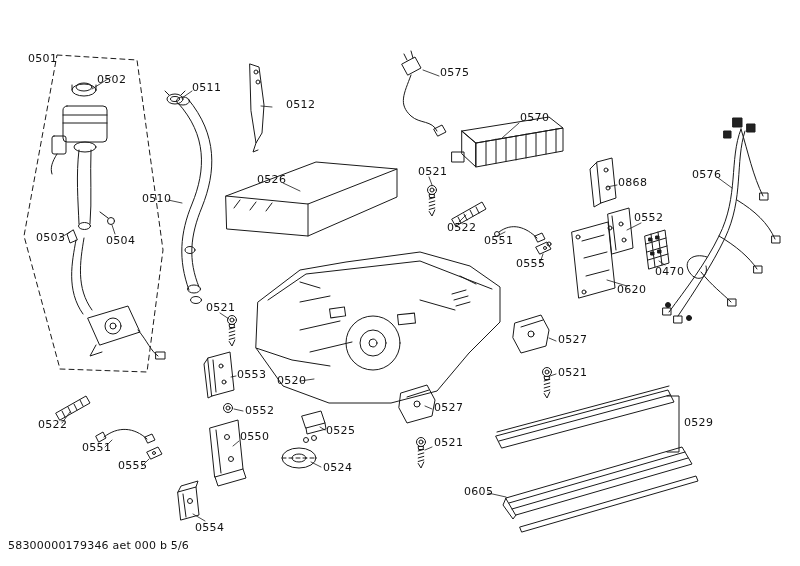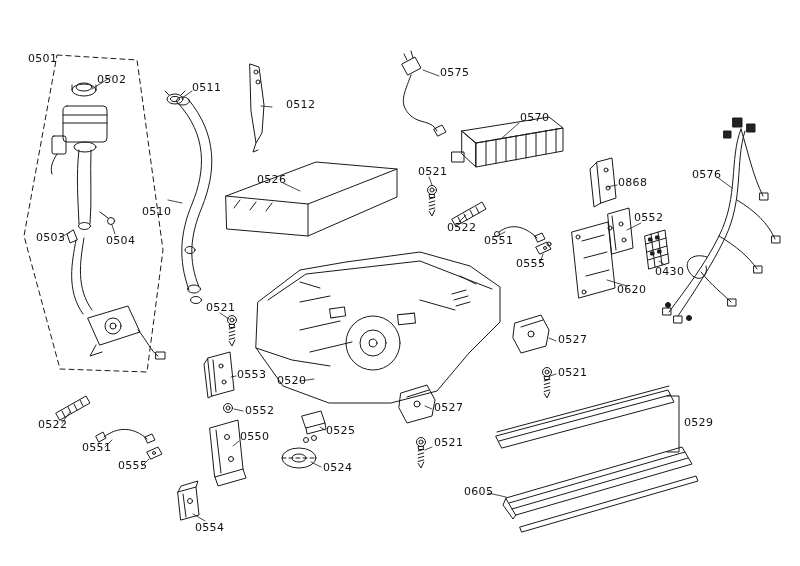--- a/index.html
+++ b/index.html
@@ -319,44 +319,45 @@
   </svg>
 
   <div class="labels">
       <div class="part-label" style="left: 28px; top: 53px;">0501</div>
       <div class="part-label" style="left: 97px; top: 66px; margin-top: 8px;">0502</div>
       <div class="part-label" style="left: 192px; top: 82px;">0511</div>
       <div class="part-label" style="left: 258px; top: 99px; margin-left: 28px;">0512</div>
       <div class="part-label" style="left: 440px; top: 67px;">0575</div>
       <div class="part-label" style="left: 520px; top: 112px;">0570</div>
       <div class="part-label" style="left: 692px; top: 169px;">0576</div>
-      <div class="part-label" style="left: 142px; top: 206px;">0510</div>
+      <div class="part-label" style="left: 142px; top: 193px;">0510</div>
       <div class="part-label" style="left: 257px; top: 174px;">0526</div>
       <div class="part-label" style="left: 418px; top: 166px;">0521</div>
       <div class="part-label" style="left: 447px; top: 222px;">0522</div>
       <div class="part-label" style="left: 484px; top: 235px;">0551</div>
       <div class="part-label" style="left: 618px; top: 177px;">0868</div>
       <div class="part-label" style="left: 634px; top: 212px;">0552</div>
       <div class="part-label" style="left: 36px; top: 232px;">0503</div>
       <div class="part-label" style="left: 106px; top: 235px;">0504</div>
       <div class="part-label" style="left: 516px; top: 258px;">0555</div>
-      <div class="part-label" style="left: 655px; top: 266px;">0430</div>
+      <div class="part-label" style="left: 655px; top: 266px;">0470</div>
       <div class="part-label" style="left: 617px; top: 284px;">0620</div>
       <div class="part-label" style="left: 206px; top: 302px;">0521</div>
       <div class="part-label" style="left: 558px; top: 334px;">0527</div>
       <div class="part-label" style="left: 558px; top: 367px;">0521</div>
       <div class="part-label" style="left: 237px; top: 369px;">0553</div>
       <div class="part-label" style="left: 277px; top: 375px;">0520</div>
       <div class="part-label" style="left: 245px; top: 405px;">0552</div>
       <div class="part-label" style="left: 38px; top: 419px;">0522</div>
       <div class="part-label" style="left: 434px; top: 402px;">0527</div>
       <div class="part-label" style="left: 326px; top: 425px;">0525</div>
       <div class="part-label" style="left: 82px; top: 442px;">0551</div>
       <div class="part-label" style="left: 240px; top: 431px;">0550</div>
       <div class="part-label" style="left: 434px; top: 437px;">0521</div>
       <div class="part-label" style="left: 118px; top: 460px;">0555</div>
       <div class="part-label" style="left: 323px; top: 462px;">0524</div>
       <div class="part-label" style="left: 684px; top: 417px;">0529</div>
       <div class="part-label" style="left: 464px; top: 486px;">0605</div>
       <div class="part-label" style="left: 195px; top: 522px;">0554</div>
     </div>
 
+  <div class="footer">58300000179346 aet 000 b 5/6</div>
 </div>
 
 </body></html>

